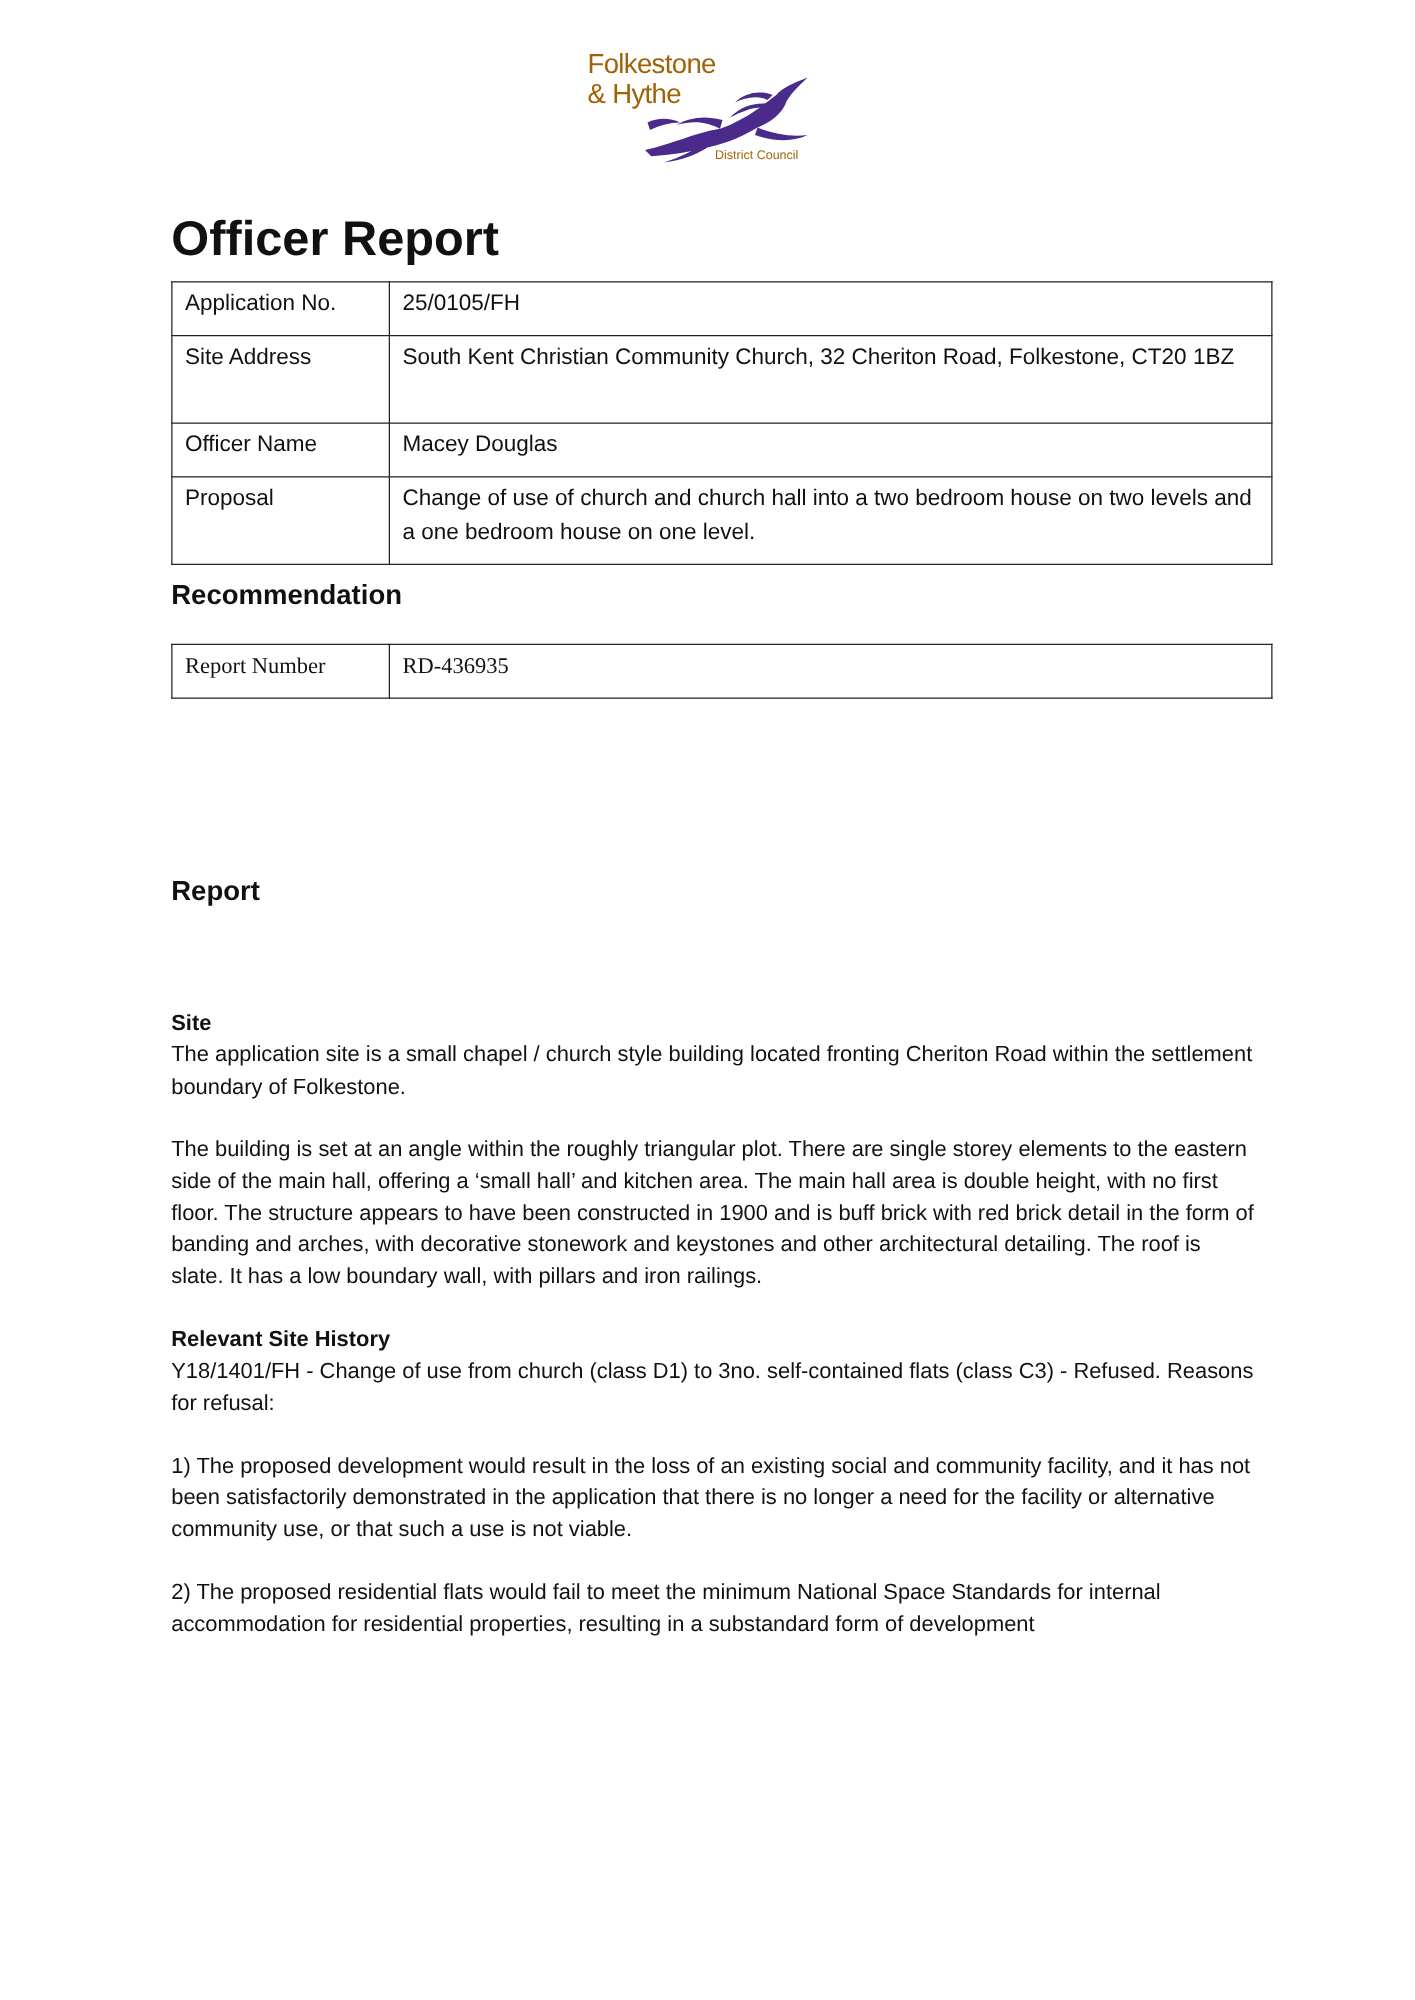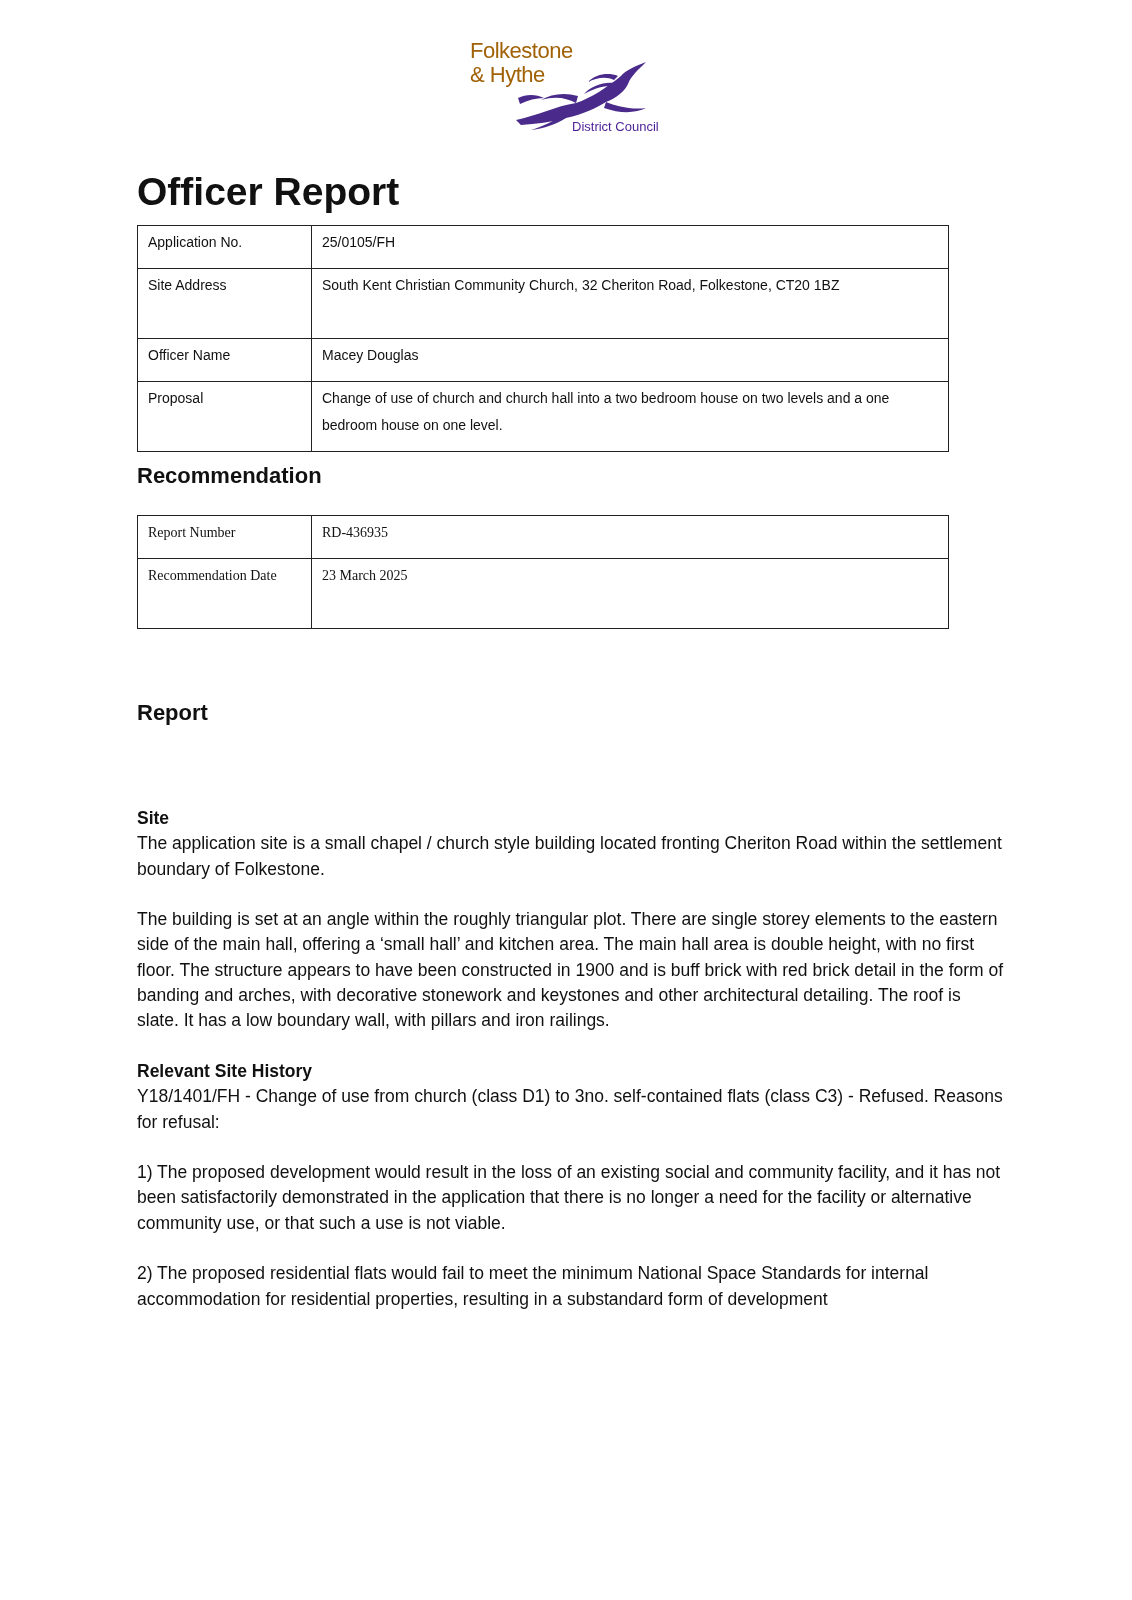--- a/index.html
+++ b/index.html
@@ -3,25 +3,25 @@
 <meta charset="utf-8">
 <style>
   html, body { margin: 0; padding: 0; background: #ffffff; }
   body { width: 1132px; height: 1600px; position: relative; overflow: hidden;
          font-family: "Liberation Sans", "DejaVu Sans", sans-serif; color: #111; }
   .logo { position: absolute; left: 466px; top: 38px; width: 200px; height: 100px; }
   .logo .l1, .logo .l2 { position: absolute; left: 4px; font-weight: normal; color: #a16207;
          font-size: 22px; letter-spacing: -0.5px; line-height: 22px; }
   .logo .l1 { top: 2px; }
   .logo .l2 { top: 26px; }
-  .logo .dc { position: absolute; left: 106px; top: 81px; color: #4c1d95; font-size: 13px; }
+  .logo .dc { position: absolute; left: 106px; top: 81px; color: #a16207; font-size: 10px; }
   .logo svg { position: absolute; left: 30px; top: 20px; }
   h1 { position: absolute; left: 137px; top: 170px; margin: 0; font-size: 39px; font-weight: bold; }
   h2 { position: absolute; left: 137px; margin: 0; font-size: 22px; font-weight: bold; }
-  table { position: absolute; left: 137px; width: 812px; border-collapse: collapse; font-size: 14px; }
+  table { position: absolute; left: 137px; width: 881px; border-collapse: collapse; font-size: 18px; }
   td { border: 1.5px solid #222; vertical-align: top; padding: 3px 9px 0 10px; line-height: 27px; }
   td.k { width: 154px; }
   .body { position: absolute; left: 137px; top: 806px; width: 870px; font-size: 17.5px; line-height: 25.3px; }
   .body p { margin: 0 0 25.3px 0; }
   .body .h { font-weight: bold; margin: 0; }
 </style>
 </head>
 <body>
 
 <div class="logo">
@@ -65,24 +65,20 @@
   </table>
 
 <h2 style="top:463px;">Recommendation</h2>
 
 <table style="top:515px;font-family:Liberation Serif, serif;">
   <tbody>
       <tr style="height:43px;">
     <td class="k">Report Number</td>
     <td>RD-436935</td>
   </tr>
-  <tr style="height:70px;">
-    <td class="k">Recommendation Date</td>
-    <td>23 March 2025</td>
-  </tr>
 </tbody>
   </table>
 
 <h2 style="top:700px;">Report</h2>
 
 <div class="body">
   <p class="h">Site</p>
   <p>The application site is a small chapel / church style building located fronting Cheriton Road within the settlement boundary of Folkestone.</p>
   <p>The building is set at an angle within the roughly triangular plot. There are single storey elements to the eastern side of the main hall, offering a ‘small hall’ and kitchen area. The main hall area is double height, with no first floor. The structure appears to have been constructed in 1900 and is buff brick with red brick detail in the form of banding and arches, with decorative stonework and keystones and other architectural detailing. The roof is slate. It has a low boundary wall, with pillars and iron railings.</p>
   <p class="h">Relevant Site History</p>

